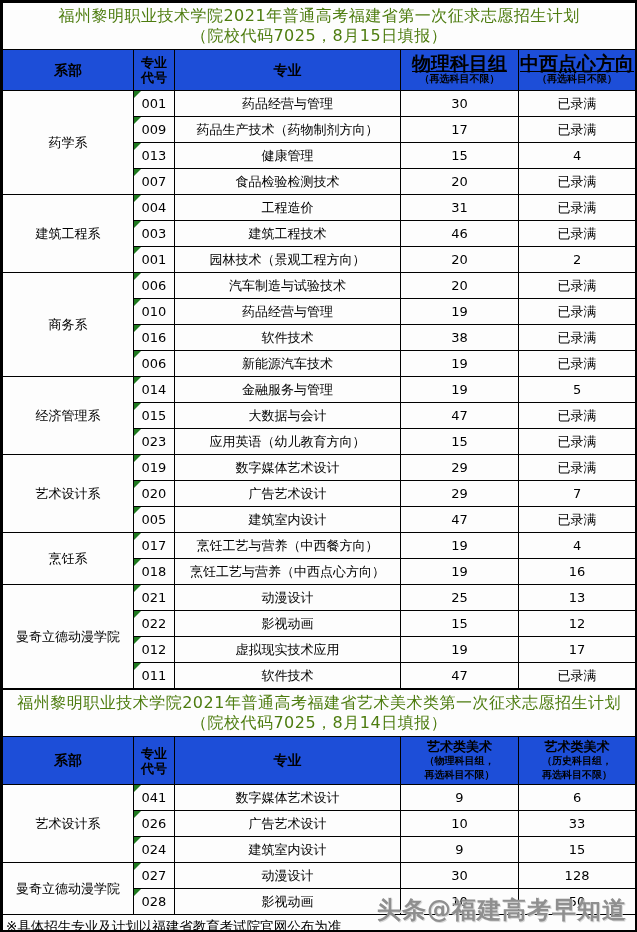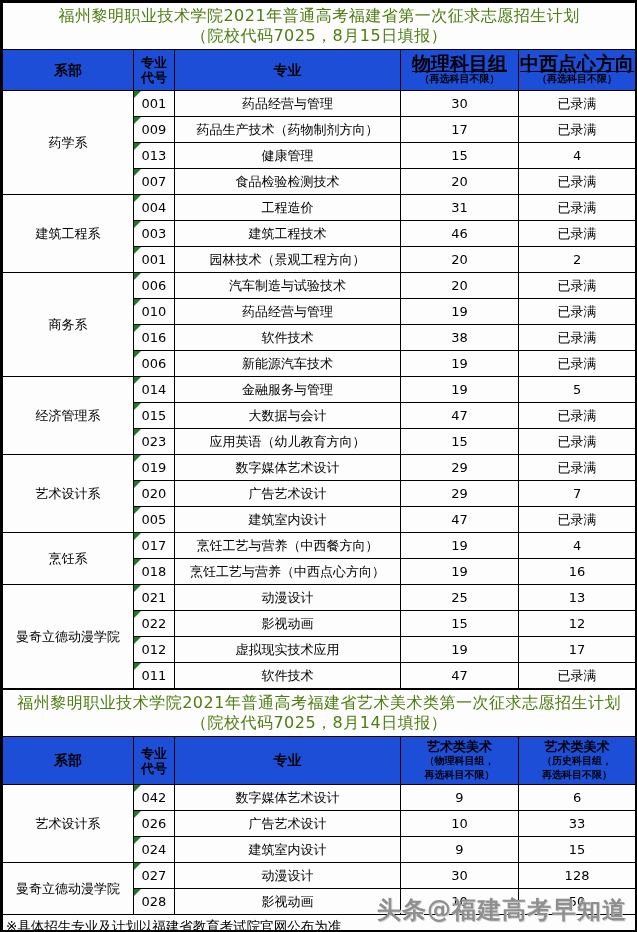--- a/index.html
+++ b/index.html
@@ -298,21 +298,21 @@
         </th>
         <th>
           <span class="h-two" style="font-weight:bold">艺术类美术</span>
           <span class="h-sub">（历史科目组，</span>
           <span class="h-sub">再选科目不限）</span>
         </th>
       </tr>
 
     <tr class="data-row">
           <td class="dept" rowspan="3">艺术设计系</td>
-          <td class="code"><span class="tri"></span><span>042</span></td>
+          <td class="code"><span class="tri"></span><span>041</span></td>
           <td class="major">数字媒体艺术设计</td>
           <td class="num">9</td>
           <td class="num">6</td>
         </tr>
         <tr class="data-row">
           <td class="code"><span class="tri"></span><span>026</span></td>
           <td class="major">广告艺术设计</td>
           <td class="num">10</td>
           <td class="num">33</td>
         </tr>

